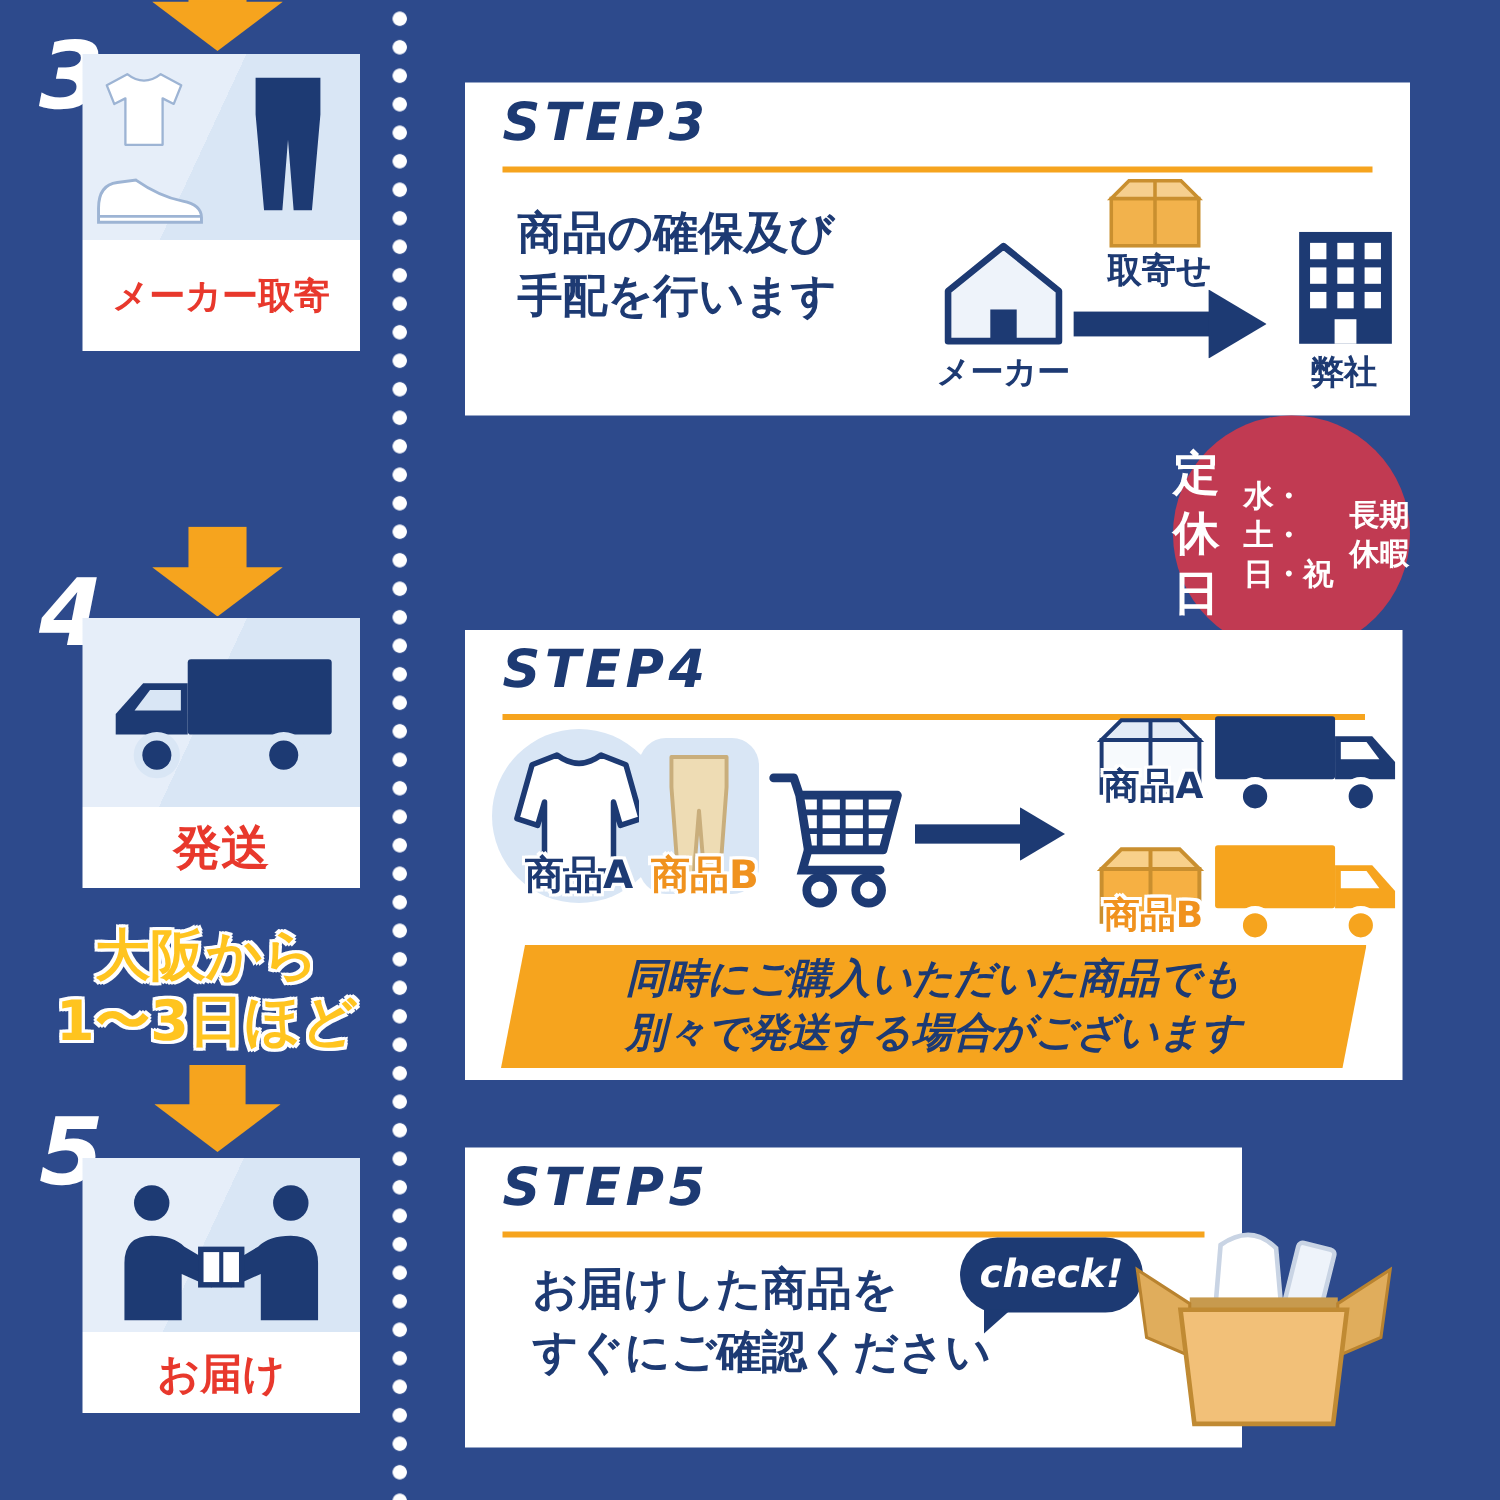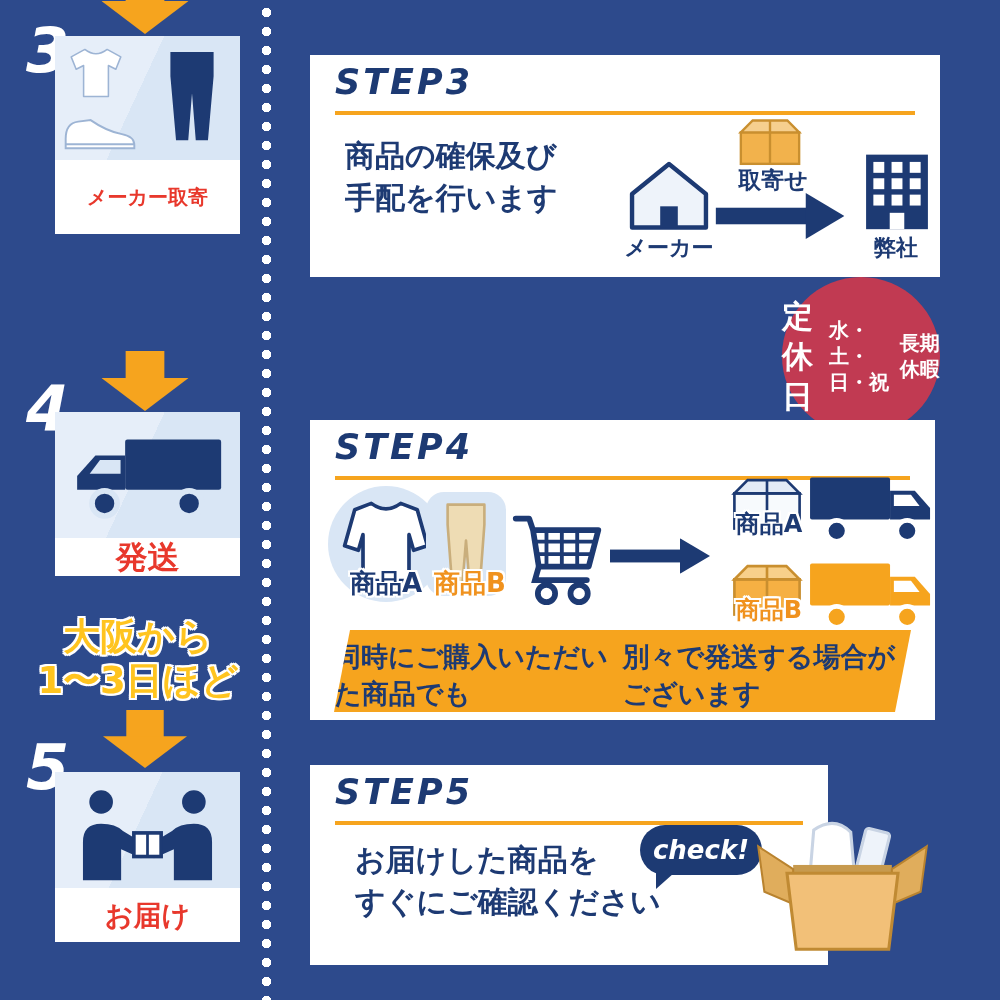--- a/index.html
+++ b/index.html
@@ -29,22 +29,22 @@
   .mini-label{position:absolute;color:var(--dark-blue);font-weight:bold;text-align:center;}
   .holiday{position:absolute;left:782px;top:277px;width:158px;height:158px;border-radius:50%;background:var(--crimson);
     display:flex;flex-direction:row;align-items:center;justify-content:center;color:#fff;line-height:1.3;}
   .holiday .h-title{font-size:31px;font-weight:bold;}
   .holiday .h-sub{font-size:20px;font-weight:bold;}
   .circle-bg{position:absolute;background:var(--tile-blue);border-radius:50%;}
   .item-label{position:absolute;font-weight:bold;font-size:26px;text-align:center;color:var(--dark-blue);}
   .item-label.orange{color:#f0921e;}
   .ship-label{position:absolute;font-weight:bold;font-size:24px;text-align:center;color:var(--dark-blue);}
   .ship-label.orange{color:#f0921e;}
-  .banner{position:absolute;background:var(--gold);display:flex;flex-direction:row;align-items:flex-end;justify-content:center;
-    line-height:1.35;clip-path:polygon(16px 0,100% 0,calc(100% - 16px) 100%,0 100%);}
+  .banner{position:absolute;background:var(--gold);display:flex;flex-direction:column;align-items:center;justify-content:center;
+    line-height:1.35;clip-path:polygon(16px 0,100% 0,calc(100% - 16px) 100%,0 100%);font-style:italic;}
   .banner span{color:var(--dark-blue);font-weight:bold;font-size:27px;}
   .check-bubble{position:absolute;background:var(--dark-blue);border-radius:26px;color:#fff;font-style:italic;font-weight:bold;
     font-size:26px;display:flex;align-items:center;justify-content:center;}
   .check-bubble::after{content:"";position:absolute;left:16px;bottom:-14px;width:0;height:0;border-style:solid;
     border-width:16px 18px 0 0;border-color:var(--dark-blue) transparent transparent transparent;}
 </style>
 </head>
 <body>
 
 <svg width="0" height="0" style="position:absolute" aria-hidden="true">
@@ -154,37 +154,37 @@
           <use href="#sym-jeans"></use>
         </svg>
       </span>
     <span class="icon" style="left:6px;top:72px;width:78px;height:46px">
       <svg viewBox="0 0 100 56">
           <use href="#sym-shoe"></use>
         </svg>
       </span>
   </div>
   <div class="strip" style="left:55px;top:160px;width:185px;height:74px">
-    <span class="red-label" style="font-size:20px">メーカー取寄</span>
+    <span class="red-label" style="font-size:24px">メーカー取寄</span>
   </div>
   <div class="icon" style="left:101px;top:351px;width:88px;height:60px;color:var(--gold)">
     <svg viewBox="0 0 90 62">
         <use href="#sym-down-arrow"></use>
       </svg>
   </div>
 
   <div class="num" style="left:26px;top:378px">4</div>
   <div class="tile" style="left:55px;top:412px;width:185px;height:126px">
     <span class="icon" style="left:16px;top:16px;width:154px;height:96px;color:var(--dark-blue);--ring:#d9e6f5;--win:#d9e6f5;transform:scaleX(-1)">
       <svg viewBox="0 0 132 84">
           <use href="#sym-truck"></use>
         </svg>
       </span>
   </div>
-  <div class="strip" style="left:55px;top:538px;width:185px;height:38px">
+  <div class="strip" style="left:55px;top:538px;width:185px;height:54px">
     <span class="red-label" style="font-size:32px">発送</span>
   </div>
   <div class="note" style="left:0;top:615px;width:276px">
     <div class="ow">大阪から</div>
     <div class="ow">1〜3日ほど</div>
   </div>
   <div class="icon" style="left:101px;top:710px;width:88px;height:58px;color:var(--gold)">
     <svg viewBox="0 0 90 62">
         <use href="#sym-down-arrow"></use>
       </svg>

